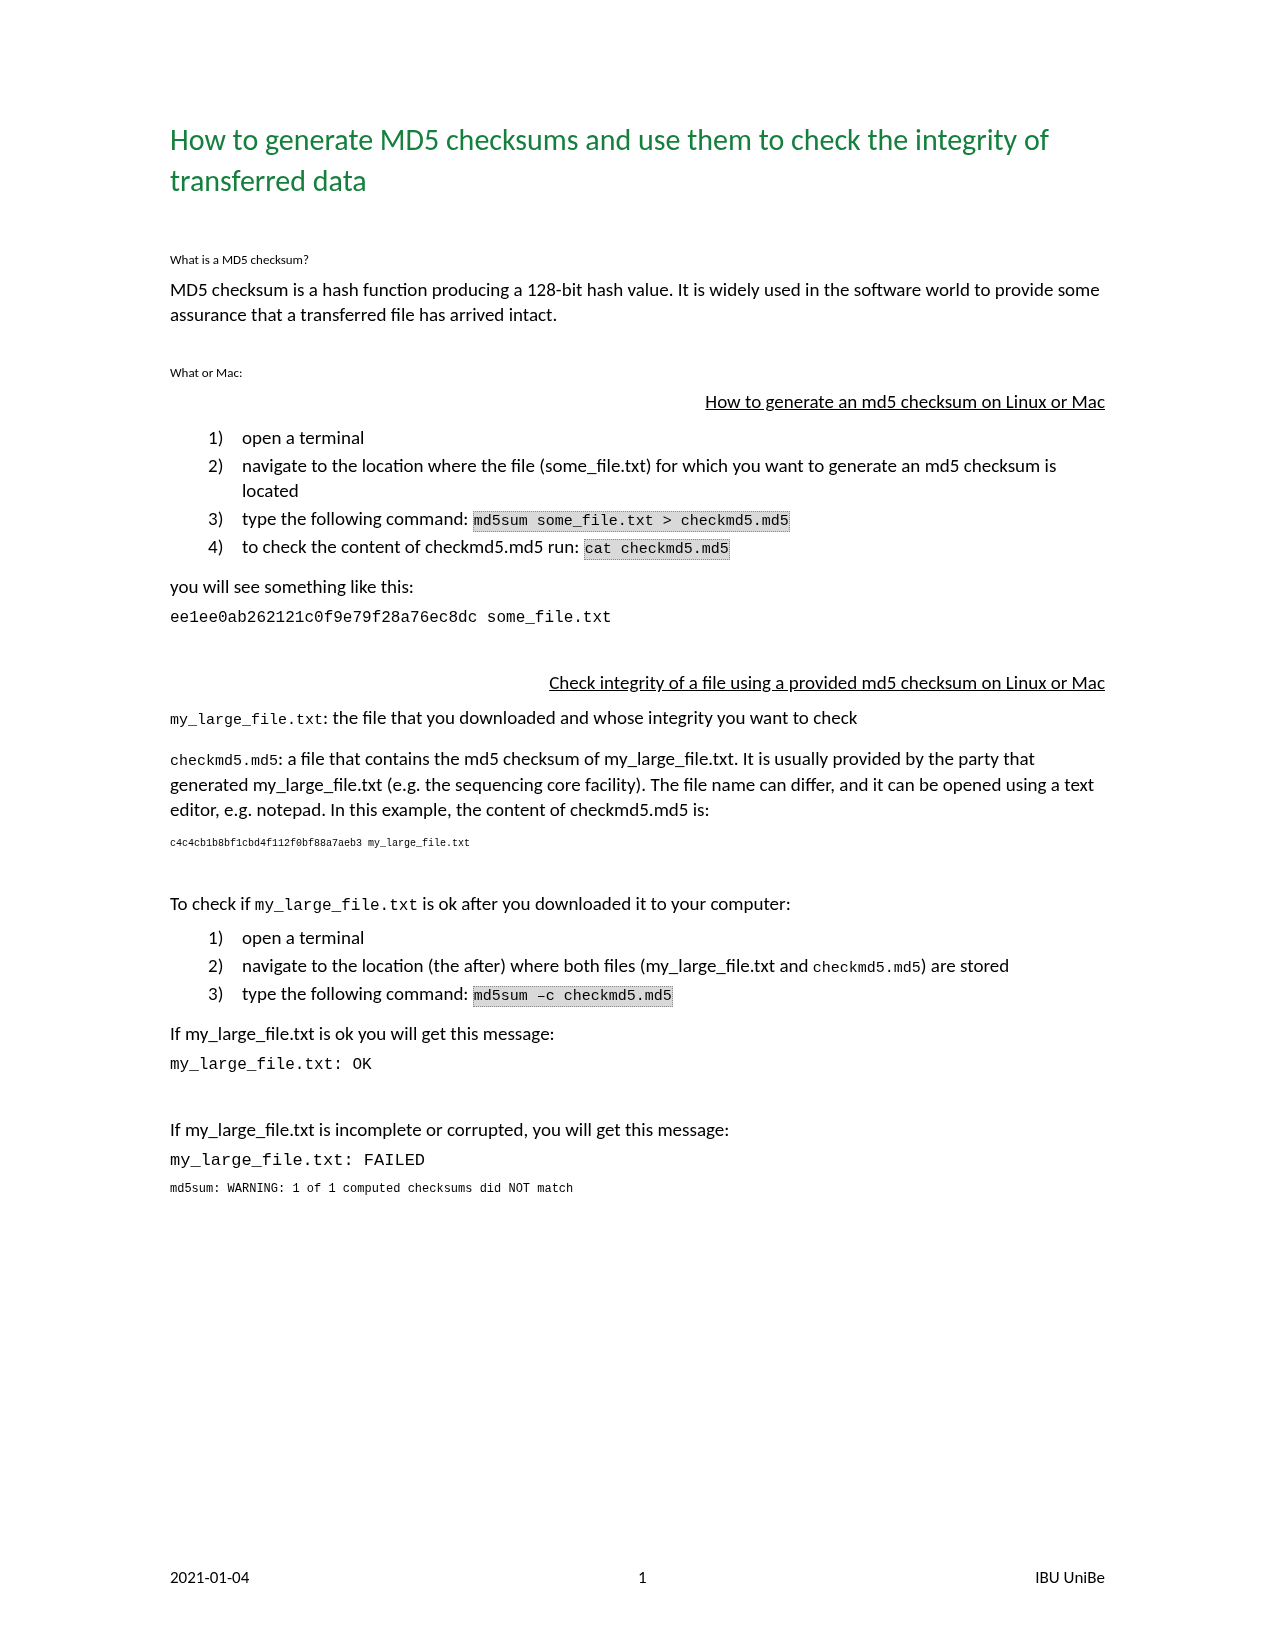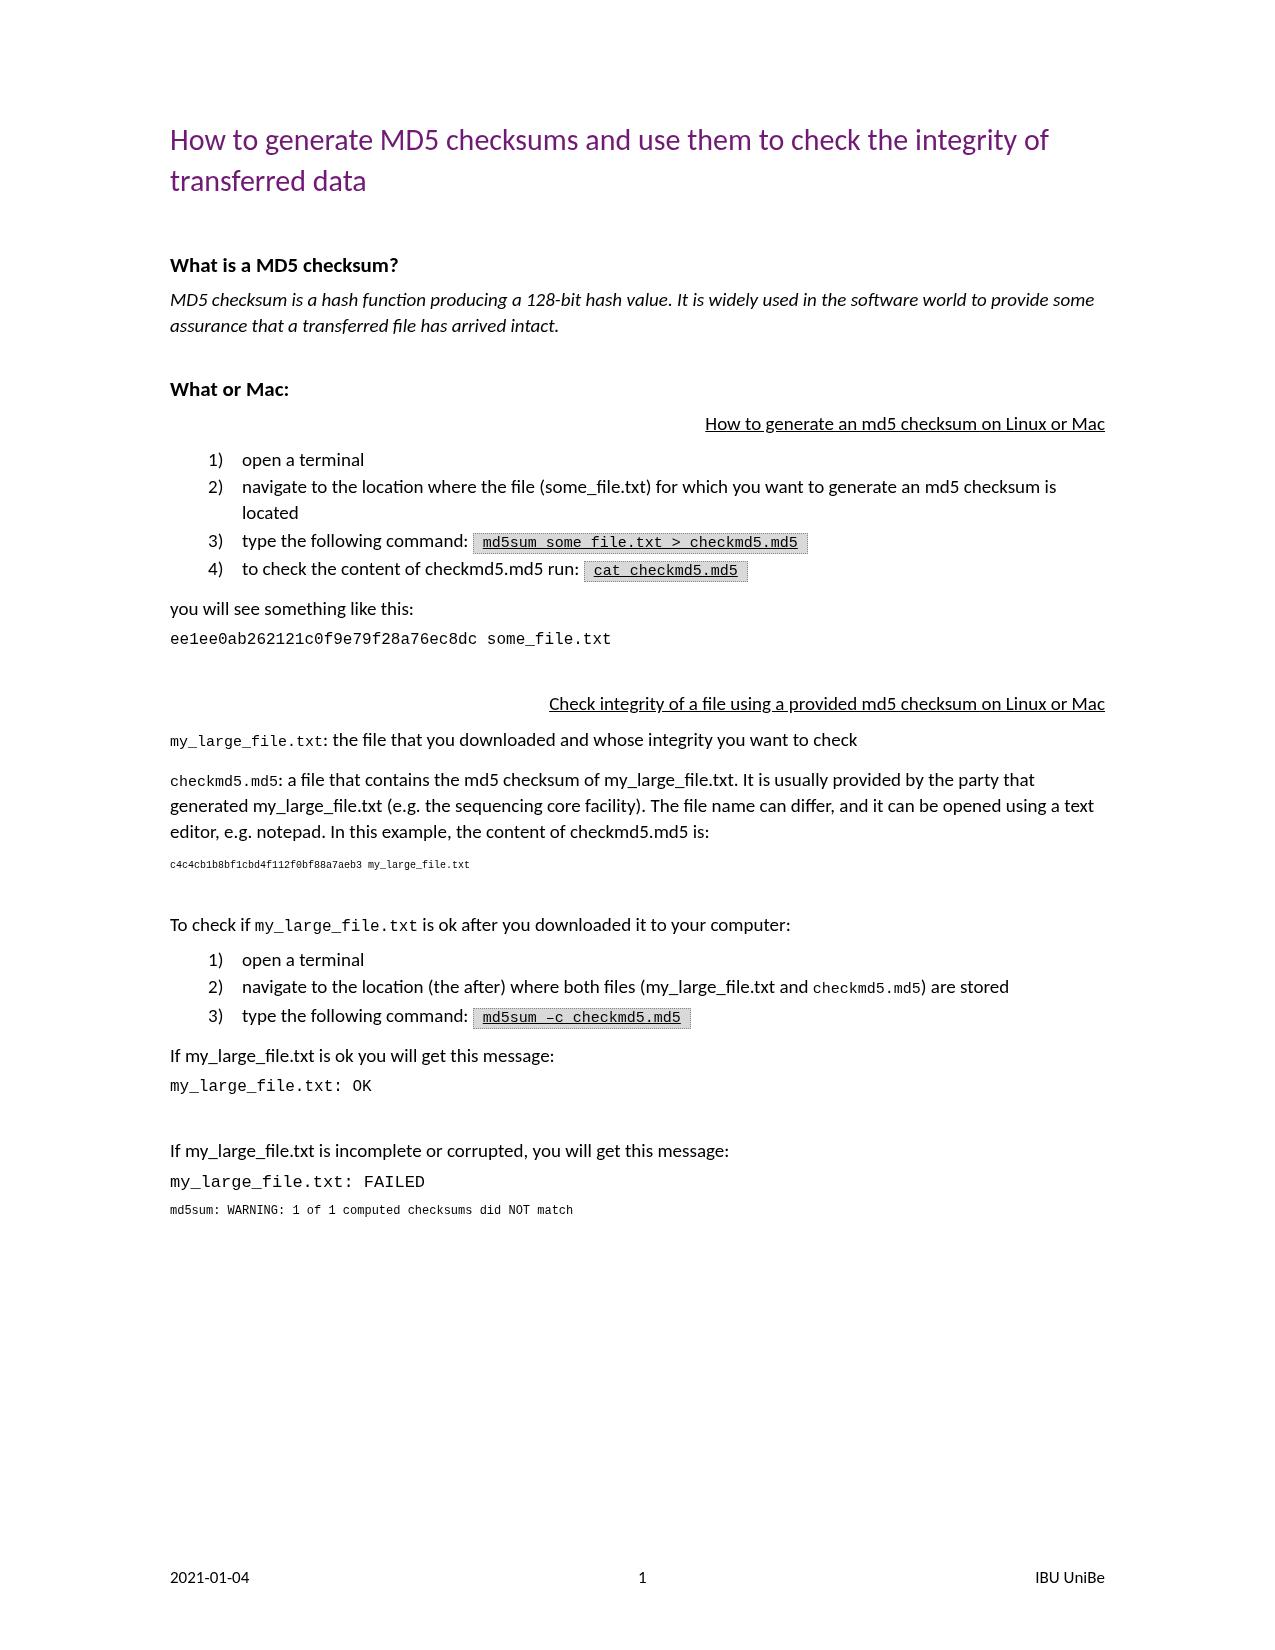--- a/index.html
+++ b/index.html
@@ -10,32 +10,31 @@
       width: 1275px;
       height: 1650px;
       position: relative;
       padding: 120px 170px 60px 170px;
       font-size: 19px;
       line-height: 1.35;
     }
     .title {
       font-size: 30px;
       font-weight: 400;
-      color: #701a75;
+      color: #15803d;
       margin-bottom: 50px;
       line-height: 1.35;
     }
     .heading {
-      font-weight: 700;
-      font-size: 21px;
+      font-weight: 400;
+      font-size: 13px;
       margin-bottom: 8px;
     }
     .para {
       margin-bottom: 28px;
-      font-style: italic;
     }
     .section-gap { margin-bottom: 36px; }
     .underline {
       text-decoration: underline;
       font-size: 19px;
       margin-bottom: 10px;
       text-align: right;
     }
     ol {
       list-style: none;
@@ -57,23 +56,22 @@
       font-size: 16px;
     }
     .mono-sm {
       font-family: "Courier New", monospace;
       font-size: 15px;
     }
     .code-hl {
       background: #d9d9d9;
       font-family: "Courier New", monospace;
       font-size: 15px;
-      padding: 1px 9px;
+      padding: 1px 0;
       border: 1px dotted #888;
-      text-decoration: underline;
     }
     .output {
       font-family: "Courier New", monospace;
       font-size: 16px;
       margin-bottom: 28px;
     }
     .output-sm {
       font-family: "Courier New", monospace;
       font-size: 10px;
       margin-bottom: 28px;

